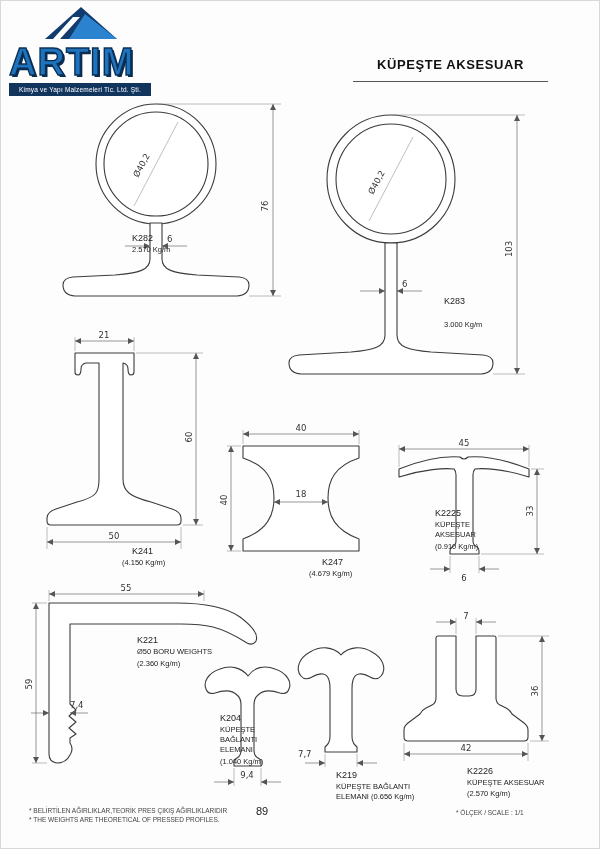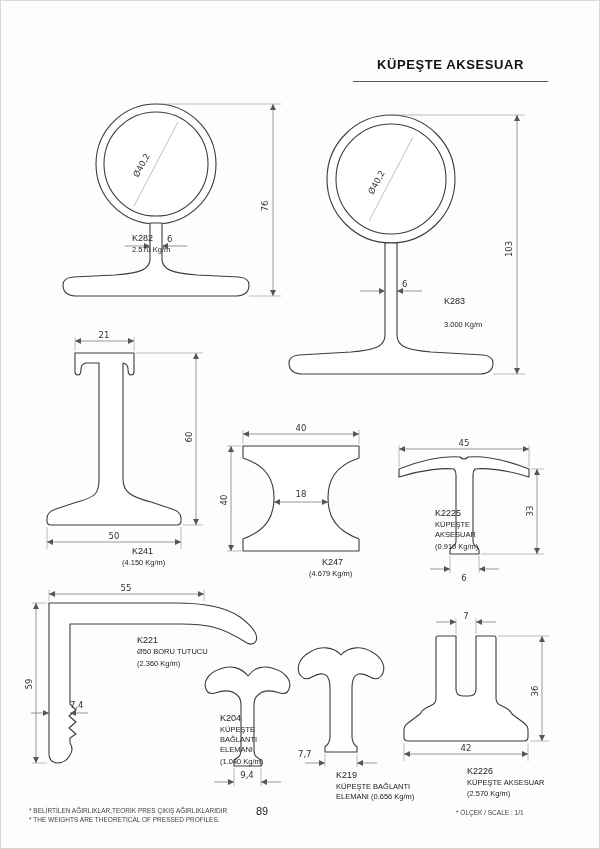--- a/index.html
+++ b/index.html
@@ -29,20 +29,29 @@
 <svg width="0" height="0" style="position:absolute">
   <defs>
     <marker id="arw" viewBox="0 0 10 10" refX="10" refY="5" markerWidth="8" markerHeight="6" orient="auto-start-reverse" markerUnits="userSpaceOnUse">
       <path d="M0,0 L10,5 L0,10 z" fill="#555"></path>
     </marker>
   </defs>
 </svg>
 
 <div class="page">
 
+  <div class="logo">
+    <svg width="142" height="36">
+      <polygon points="72,2 36,34 108,34" fill="#123c6d"></polygon>
+      <polygon points="76,9 108,34 60,34" fill="#2b83d0"></polygon>
+      <polygon points="64,12 71,12 51,34 44,34" fill="#ffffff"></polygon>
+    </svg>
+    <div class="wordmark">ARTIM</div>
+    <div class="tagbar">Kimya ve Yapı Malzemeleri Tic. Ltd. Şti.</div>
+  </div>
 
   <div class="title">KÜPEŞTE AKSESUAR</div>
   <div class="title-rule"></div>
 
   <div class="fig" style="left:40px;top:95px;width:250px;height:215px">
     <svg width="250" height="215">
       <circle class="outline" cx="115" cy="68" r="60"></circle>
       <path class="outline" d="M109 127 L109 163 C109 174 98 177 74 179 L32 181 Q22 182 22 189 Q22 199 34 200 L196 200 Q208 199 208 189 Q208 182 198 181 L156 179 C132 177 121 174 121 163 L121 127 Z"></path>
       <circle class="outline" cx="115" cy="68" r="52"></circle>
       <g>
@@ -184,21 +193,21 @@
         <line class="dim" x1="10" y1="17" x2="10" y2="177" marker-start="url(#arw)" marker-end="url(#arw)"></line>
         <text class="dt" text-anchor="middle" transform="translate(6,98) rotate(-90)">59</text>
       </g>
       <g>
         <line class="dim" x1="5" y1="127" x2="23" y2="127" marker-end="url(#arw)"></line>
         <line class="dim" x1="44" y1="127" x2="62" y2="127" marker-start="url(#arw)"></line>
         <text class="dt" x="44" y="122">7,4</text>
       </g>
     </svg>
     <div class="lbl code" style="left:70px;top:50px">K221</div>
-    <div class="lbl sub" style="left:70px;top:62px">Ø50 BORU TUTUCU</div>
+    <div class="lbl sub" style="left:70px;top:62px">Ø50 BORU WEIGHTS</div>
     <div class="lbl sub" style="left:70px;top:74px">(2.360 Kg/m)</div>
   </div>
 
   <div class="fig" style="left:170px;top:655px;width:135px;height:135px">
     <svg width="135" height="135">
       <path class="outline" d="M77 20 C70 11 59 9 49 13 C37 17 32 26 35 33 Q37 39 44 37 C53 34 61 34 66 39 Q70 42 70 49 L70 94 Q70 100 66 102 L63 104 L63 110 L90 110 L90 104 L87 102 Q83 100 83 94 L83 49 Q83 42 87 39 C92 34 100 34 109 37 Q116 39 118 33 C121 26 116 17 104 13 C94 9 83 11 77 20 Z"></path>
       <g>
         <line class="ext" x1="63" y1="112" x2="63" y2="130"></line>
         <line class="ext" x1="90" y1="112" x2="90" y2="130"></line>
         <line class="dim" x1="43" y1="126" x2="63" y2="126" marker-end="url(#arw)"></line>

